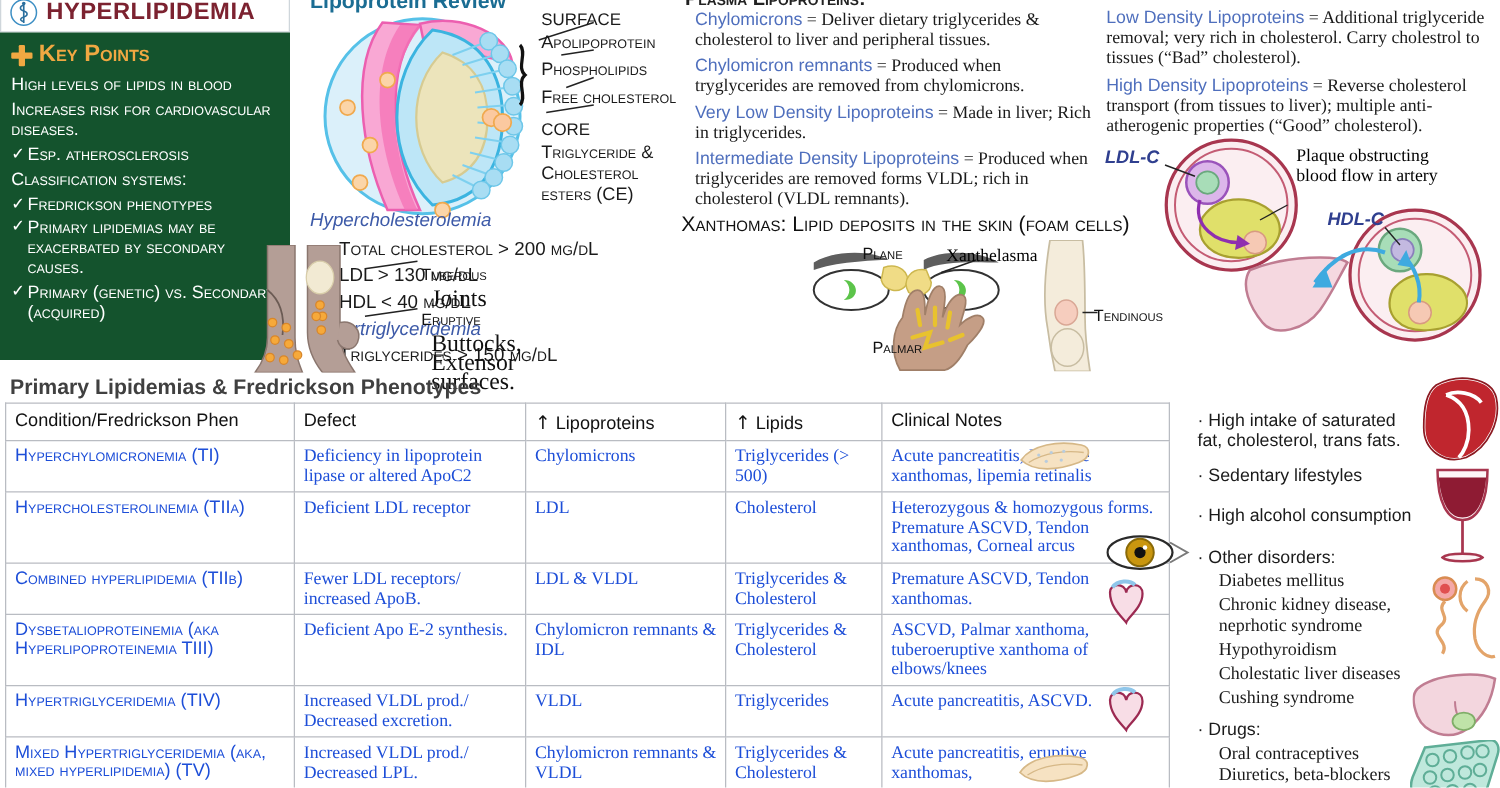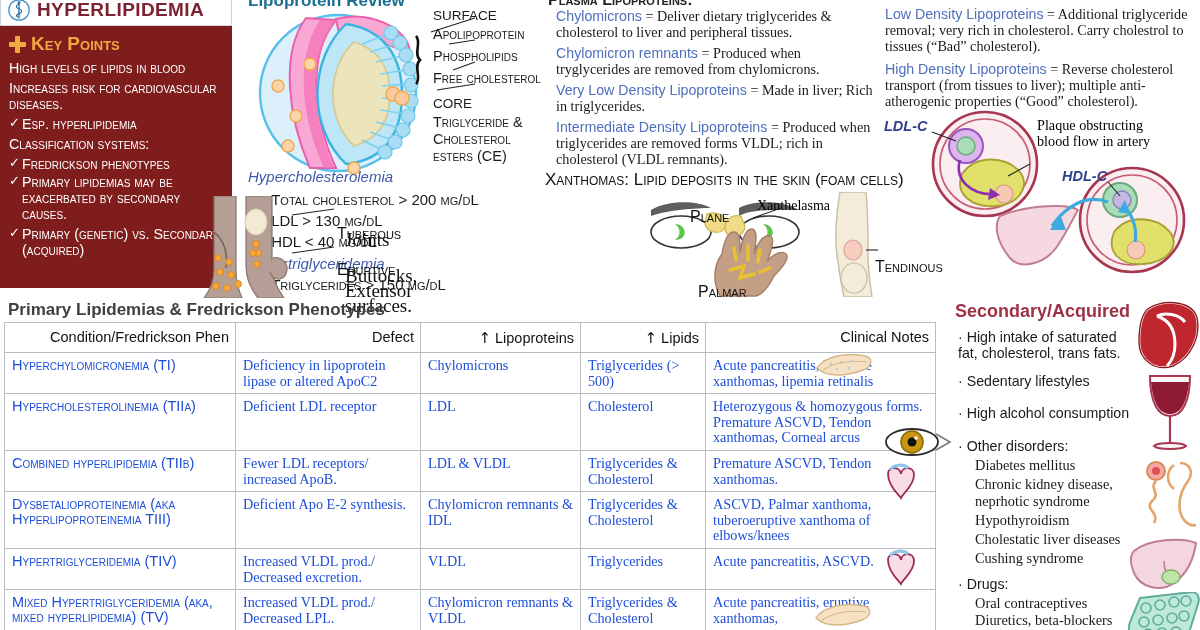--- a/index.html
+++ b/index.html
@@ -23,21 +23,21 @@
   }
   #title-card .logo { width: 24px; height: 24px; flex: 0 0 24px; }
   #title-text {
     font-size: 19px; font-weight: 700; color: #7c2230;
     letter-spacing: .4px;
   }
 
   
   #key-panel {
     left: 0; top: 26px; width: 232px; height: 262px;
-    background: #7f1d1d; color: #ffffff;
+    background: #14532d; color: #ffffff;
     padding: 7px 9px 0 9px;
   }
   #key-head { display: flex; align-items: center; gap: 5px; margin-bottom: 5px; }
   .plus { position: relative; width: 17px; height: 17px; flex:0 0 17px; }
   .plus::before, .plus::after {
     content:""; position:absolute; background:#f0a842; border-radius:1px;
   }
   .plus::before { left:6px; top:0; width:5px; height:17px; }
   .plus::after  { left:0; top:6px; width:17px; height:5px; }
   #key-title { font-size: 19px; font-weight: 700; color: #f0a842; font-variant: small-caps; }
@@ -77,40 +77,40 @@
   
   .def { font-family:"Liberation Serif", serif; font-size: 14.2px; color:#1a1a1a; line-height:1.13; }
   .def .term {
     font-family:"Liberation Sans", sans-serif; color:#4f6fbd; font-size: 14.2px;
   }
 
   
   #xanth-head {
     font-variant: small-caps; font-size: 17px; color:#111; white-space: nowrap;
   }
-  .x-label { font-variant: small-caps; font-size: 16px; color:#111; white-space:nowrap;margin-top:13px; }
+  .x-label { font-variant: small-caps; font-size: 13px; color:#111; white-space:nowrap; }
   .x-sub   { font-family:"Liberation Serif", serif; font-size: 19px; color:#111; line-height:1.1; }
   .ital-blue-lbl { font-style: italic; font-size: 14.5px; color:#2f3f8f; font-weight:600; }
 
   
   #table-title {
     left: 8px; top: 300px; font-size: 17px; font-weight: 700; color: #404040;
   }
   #phen-table {
     left: 4px; top: 322px; width: 931px;
     border-collapse: collapse; table-layout: fixed;
     background: #fff;
   }
   #phen-table th, #phen-table td {
     border: 1px solid #b9bcc2; vertical-align: top;
     padding: 5px 6px 4px 7px; text-align: left;
   }
   #phen-table th {
     font-family:"Liberation Sans", sans-serif; font-weight: 400;
-    font-size: 14.5px; color:#111; height: 30px; padding-top: 6px; text-align: right;
+    font-size: 14.5px; color:#111; height: 30px; padding-top: 6px;
   }
   #phen-table td { font-family:"Liberation Serif", serif; font-size: 14.2px; color:#1d4ed8; line-height:1.1; }
   #phen-table td.cond { font-family:"Liberation Sans", sans-serif; font-variant: small-caps; font-size: 14.5px; line-height:1.02; }
   .uarrow { font-family:"DejaVu Sans", sans-serif; font-size: 15px; }
 
   
   #sec-title {
     left: 955px; top: 301px; font-size: 18px; font-weight: 700; color: #9c3246;
   }
   .sec-b {
@@ -140,21 +140,21 @@
     <div id="title-text">HYPERLIPIDEMIA</div>
   </div>
 
   <div class="abs" id="key-panel">
     <div id="key-head">
       <span class="plus"></span>
       <span id="key-title">Key Points</span>
     </div>
     <div class="kp">High levels of lipids in blood</div>
     <div class="kp">Increases risk for cardiovascular diseases.</div>
-    <div class="kp check">Esp. hyperlipidemia</div>
+    <div class="kp check">Esp. atherosclerosis</div>
     <div class="kp">Classification systems:</div>
     <div class="kp check tight">Fredrickson phenotypes</div>
     <div class="kp check">Primary lipidemias may be exacerbated by secondary causes.</div>
     <div class="kp check tight">Primary (genetic) vs. Secondary (acquired)</div>
   </div>
 
   <div class="abs sec-head-cut" style="left:248px;">Lipoprotein Review</div>
 
   <svg class="art" style="left:250px; top:8px;" width="180" height="170" viewBox="0 0 180 170">
     <circle cx="88" cy="85" r="78" fill="#dbf0fa" stroke="#56c1e8" stroke-width="2.4"></circle>
@@ -471,21 +471,20 @@
   </svg>
   <svg class="art" style="left:880px; top:548px;" width="40" height="40" viewBox="0 0 40 40">
     <path d="M8 12 C8 4 20 4 21 12 C22 4 34 4 34 13 C34 24 22 32 21 36 C18 32 8 24 8 12 Z" fill="#f8dde6" stroke="#9c2a52" stroke-width="1.8"></path>
     <path d="M10 8 C14 2 24 2 28 6" fill="none" stroke="#8fc6ea" stroke-width="3.2"></path>
   </svg>
   <svg class="art" style="left:812px; top:598px;" width="62" height="32" viewBox="0 0 62 32">
     <path d="M4 20 C12 8 34 4 52 8 C60 10 60 18 50 22 C34 28 14 30 4 20 Z" fill="#f6e2c2" stroke="#d6b887" stroke-width="1.4"></path>
     <path d="M10 22 C22 14 40 12 54 14" fill="none" stroke="#d6b887" stroke-width="1.1"></path>
   </svg>
 
-  <div class="abs" id="sec-title">Secondary/Acquired</div>
 
   <div class="abs sec-b" style="left:958px; top:329px; width:178px;">High intake of saturated fat, cholesterol, trans fats.</div>
   <div class="abs sec-b" style="left:958px; top:373px; width:190px;">Sedentary lifestyles</div>
   <div class="abs sec-b" style="left:958px; top:405px; width:200px;">High alcohol consumption</div>
 
   <div class="abs sec-b" style="left:958px; top:438px;">Other disorders:</div>
   <div class="abs sec-sub" style="left:975px; top:457px;">Diabetes mellitus</div>
   <div class="abs sec-sub" style="left:975px; top:476px; width:160px;">Chronic kidney disease, neprhotic syndrome</div>
   <div class="abs sec-sub" style="left:975px; top:512px;">Hypothyroidism</div>
   <div class="abs sec-sub" style="left:975px; top:531px;">Cholestatic liver diseases</div>

